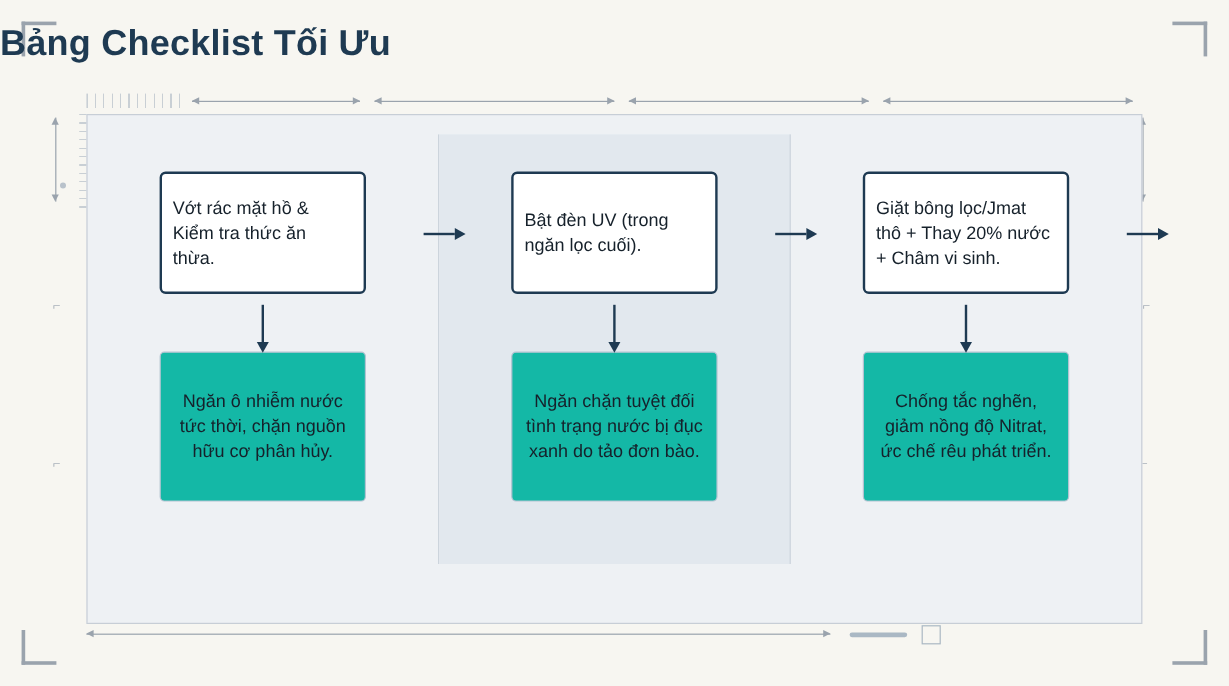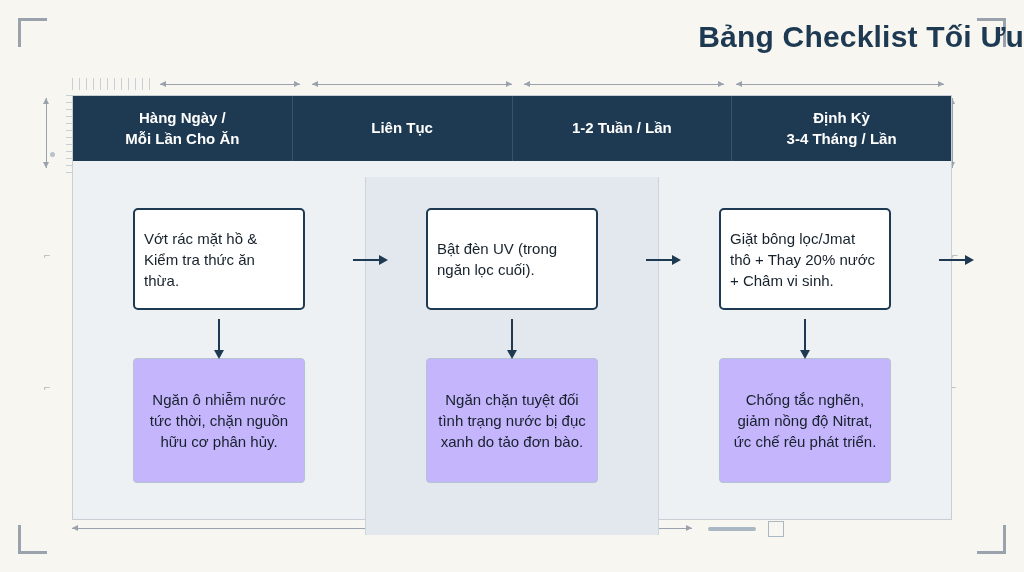--- a/index.html
+++ b/index.html
@@ -28,21 +28,21 @@
   .corner.tr { top: 18px;  right: 18px; border-top-width: 3px; border-right-width: 3px; }
   .corner.bl { bottom: 18px; left: 18px; border-bottom-width: 3px; border-left-width: 3px; }
   .corner.br { bottom: 18px; right: 18px; border-bottom-width: 3px; border-right-width: 3px; }
 
   
   .title {
     position: absolute;
     top: 20px;
     left: 0;
     width: 100%;
-    text-align: right;
+    text-align: left;
     font-size: 30px;
     font-weight: 600;
     color: #1e3a52;
     letter-spacing: .2px;
   }
   .ruler {
     position: absolute;
     background:
       repeating-linear-gradient(to right, #b9c2cb 0 1px, transparent 1px 7px);
     opacity: .75;
@@ -176,21 +176,21 @@
     left: -4px;
     width: 0; height: 0;
     border-left: 5px solid transparent;
     border-right: 5px solid transparent;
     border-top: 9px solid #1e3a52;
   }
 
   .result-box {
     width: 172px;
     min-height: 125px;
-    background: #c4b5fd;
+    background: #14b8a6;
     border: 1px solid #b2c3d1;
     border-radius: 4px;
     box-sizing: border-box;
     display: flex;
     align-items: center;
     justify-content: center;
     padding: 8px 9px;
     font-size: 15px;
     color: #16212b;
     line-height: 1.42;
@@ -261,36 +261,20 @@
 <div class="tick-mark" style="left:44px; top:382px;">⌐</div>
 <div class="tick-mark" style="left:950px; top:382px;">⌐</div>
 
 <div class="deco-dot" style="left:50px; top:152px; width:5px; height:5px;"></div>
 
 <div class="deco-bar" style="left:708px; top:527px; width:48px; height:4px;"></div>
 <div class="deco-sq" style="left:768px; top:521px; width:14px; height:14px;"></div>
 
 <div class="board">
 
-  <div class="header-row">
-    <div class="header-cell">
-      <span>Hàng Ngày /</span>
-      <span>Mỗi Lần Cho Ăn</span>
-    </div>
-    <div class="header-cell">
-      <span>Liên Tục</span>
-    </div>
-    <div class="header-cell">
-      <span>1-2 Tuần / Lần</span>
-    </div>
-    <div class="header-cell">
-      <span>Định Kỳ</span>
-      <span>3-4 Tháng / Lần</span>
-    </div>
-  </div>
 
   <div class="columns">
 
     <div class="column">
       <div class="action-box">Vớt rác mặt hồ &amp; Kiểm tra thức ăn thừa.</div>
       <div class="down-arrow"></div>
       <div class="result-box">Ngăn ô nhiễm nước tức thời, chặn nguồn hữu cơ phân hủy.</div>
       <div class="h-arrow" style="right:-14px;"></div>
     </div>
 

